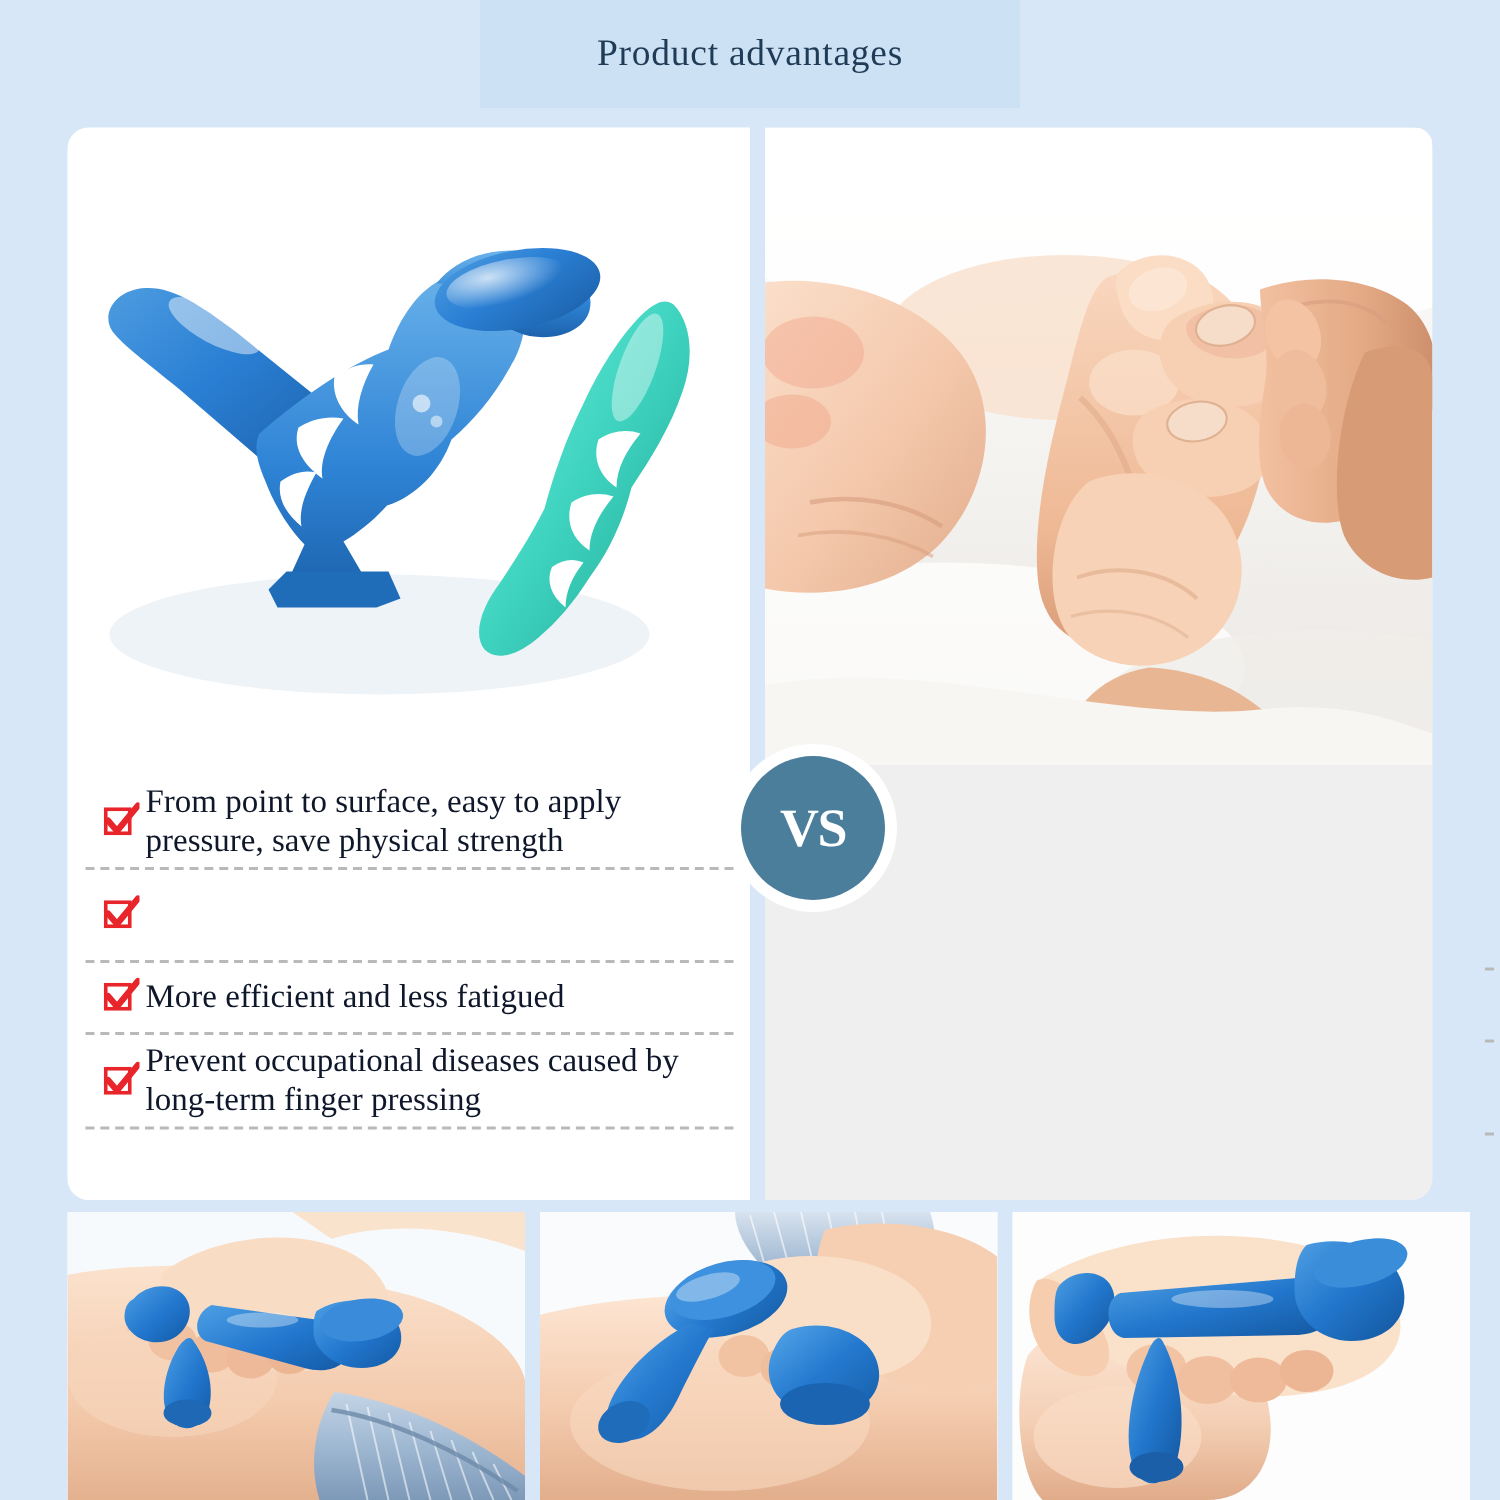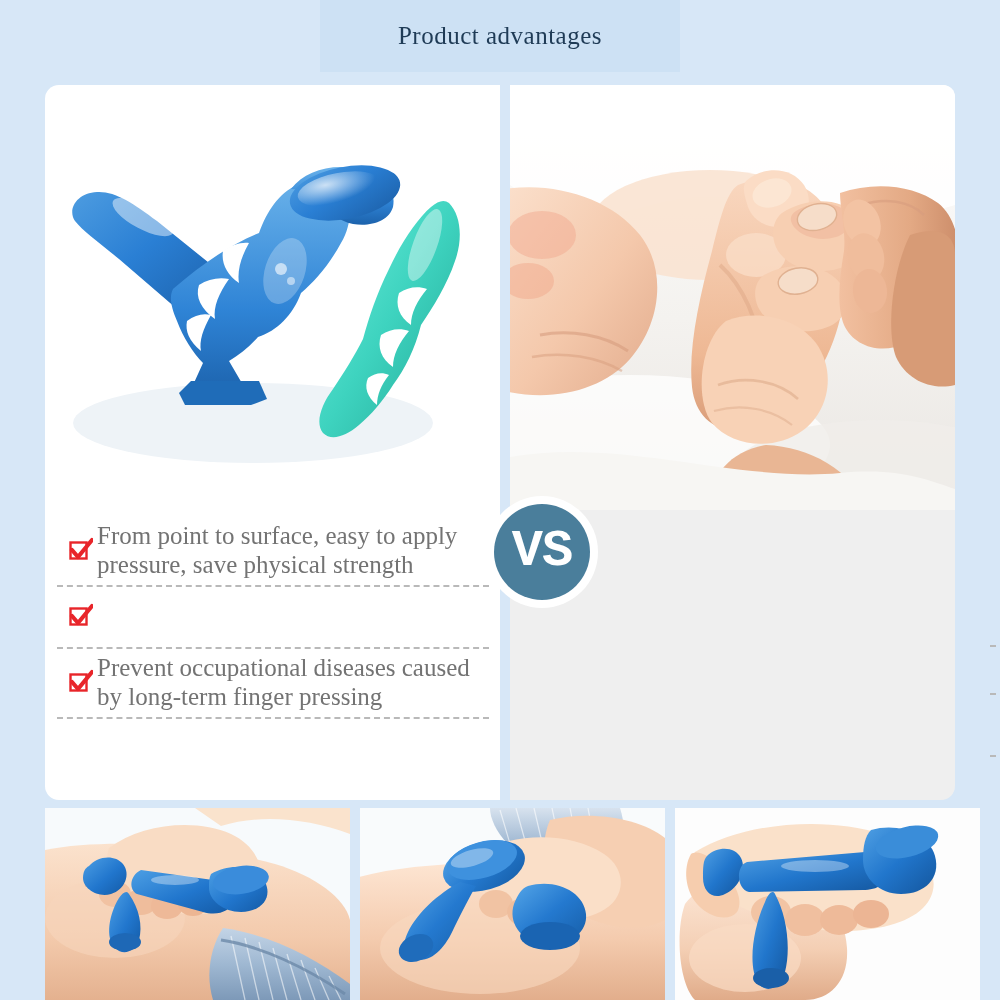--- a/index.html
+++ b/index.html
@@ -39,41 +39,41 @@
     position:absolute;left:441px;top:411px;width:112px;height:112px;
     border-radius:50%;background:#ffffff;
     display:flex;align-items:center;justify-content:center;
     z-index:40;
   }
   #vs-inner{
     width:96px;height:96px;border-radius:50%;background:#4a7e9b;
     display:flex;align-items:center;justify-content:center;
   }
   #vs-label{
-    font-family:Liberation Mono, monospace;
-    font-weight:bold;font-size:52px;color:#ffffff;letter-spacing:-1px;
+    font-family:Liberation Serif, serif;
+    font-weight:bold;font-size:36px;color:#ffffff;letter-spacing:-1px;
     line-height:1;
   }
 
   
   .list{position:absolute;}
   #list-pros{left:12px;top:432px;width:432px;}
   #list-cons{left:480px;top:500px;width:420px;}
 
   .row{
     display:flex;align-items:center;
     border-bottom:2px dashed #b9b9b9;
     box-sizing:border-box;
   }
   #list-pros .row{padding:4px 0 6px 6px;}
   #list-cons .row{padding:4px 0 6px 6px;}
   .row .mark{flex:0 0 auto;width:34px;display:flex;justify-content:center;align-items:center;}
   .row .txt{
     font-family:"Liberation Serif", serif;
-    font-size:25px;line-height:1.16;color:#737373;
+    font-size:22px;line-height:1.16;color:#0f172a;
   }
   .h2line{min-height:62px;}
   .h1line{min-height:48px;}
 
   
   svg.icon{display:block;}
 
   
   #strip{position:absolute;left:45px;top:808px;width:955px;height:192px;}
   .strip-cell{position:absolute;top:0;height:192px;overflow:hidden;background:#fff;}
@@ -186,20 +186,29 @@
 
       <div class="row h2line">
         <span class="mark">
           <svg class="icon" width="26" height="26" viewBox="0 0 26 26">
             <rect x="3.5" y="5.5" width="16" height="16" fill="none" stroke="#e8252a" stroke-width="2.4"></rect>
             <path d="M5 13 L11 20 L25 3" fill="none" stroke="#e8252a" stroke-width="4.2" stroke-linecap="round" stroke-linejoin="round"></path>
           </svg>
         </span>
       </div>
 
+      <div class="row h1line">
+        <span class="mark">
+          <svg class="icon" width="26" height="26" viewBox="0 0 26 26">
+            <rect x="3.5" y="5.5" width="16" height="16" fill="none" stroke="#e8252a" stroke-width="2.4"></rect>
+            <path d="M5 13 L11 20 L25 3" fill="none" stroke="#e8252a" stroke-width="4.2" stroke-linecap="round" stroke-linejoin="round"></path>
+          </svg>
+        </span>
+        <span class="txt">More efficient and less fatigued</span>
+      </div>
 
       <div class="row h2line">
         <span class="mark">
           <svg class="icon" width="26" height="26" viewBox="0 0 26 26">
             <rect x="3.5" y="5.5" width="16" height="16" fill="none" stroke="#e8252a" stroke-width="2.4"></rect>
             <path d="M5 13 L11 20 L25 3" fill="none" stroke="#e8252a" stroke-width="4.2" stroke-linecap="round" stroke-linejoin="round"></path>
           </svg>
         </span>
         <span class="txt">Prevent occupational diseases caused by long-term finger pressing</span>
       </div>

